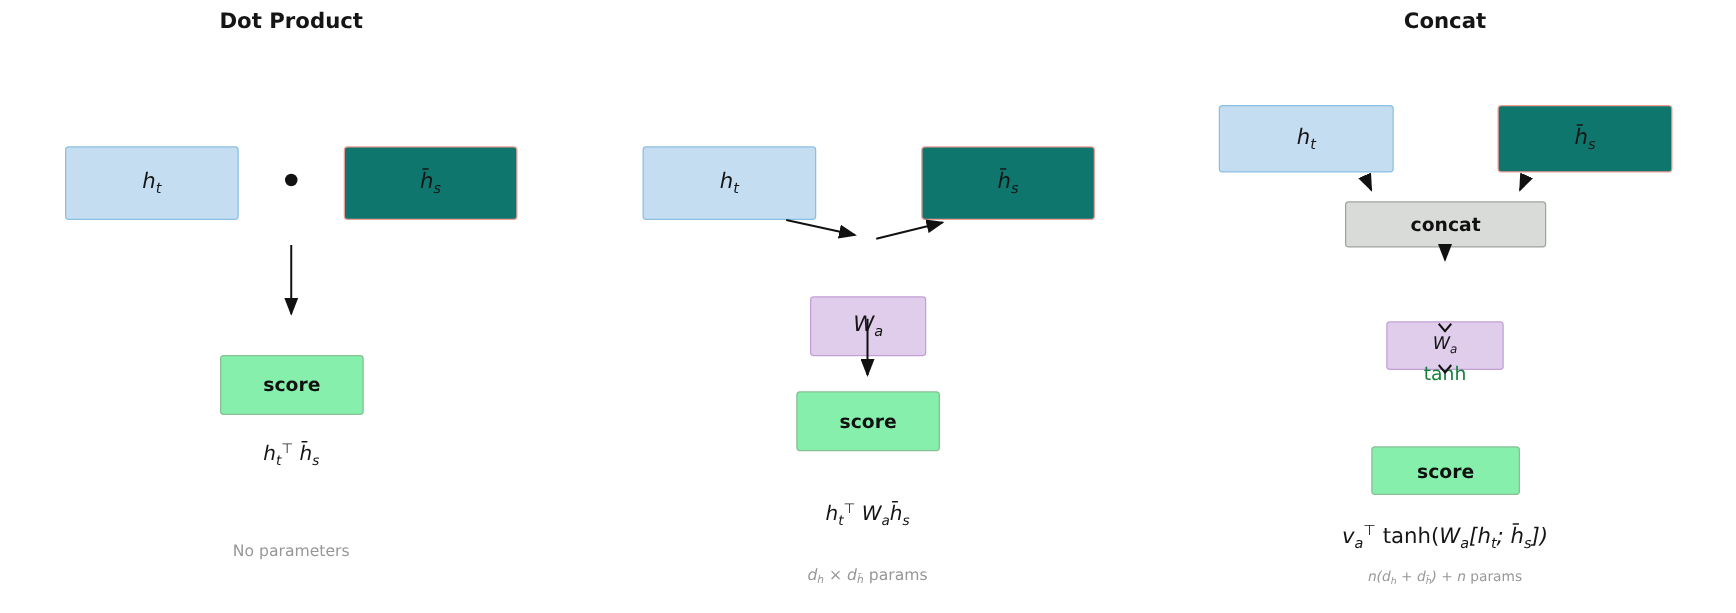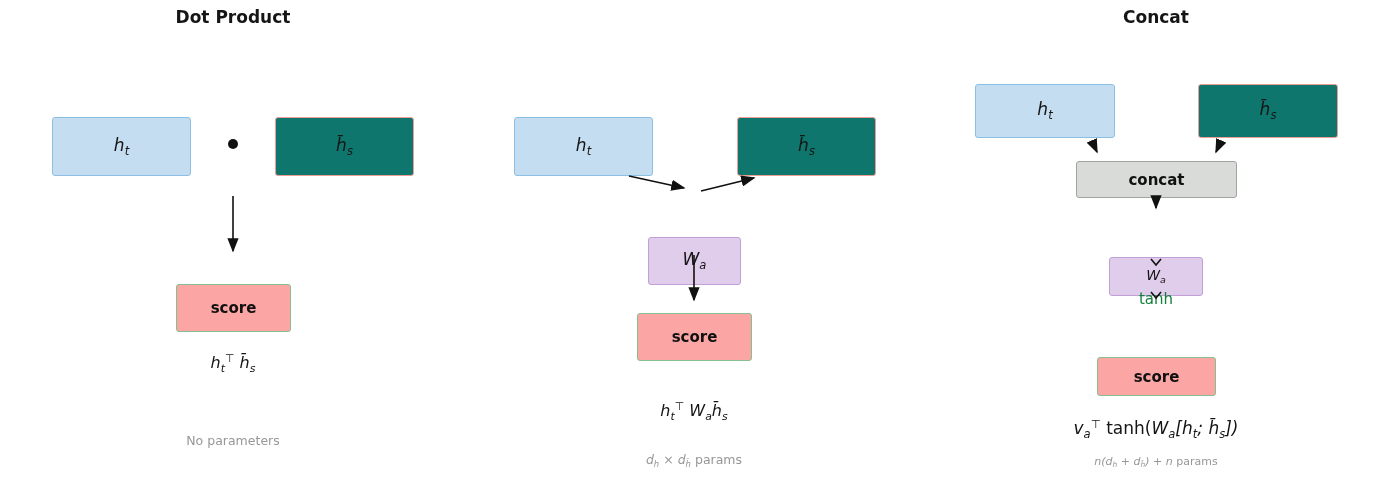--- a/index.html
+++ b/index.html
@@ -21,21 +21,21 @@
   }
   .box{
     position:absolute;
     display:flex;align-items:center;justify-content:center;
     border-radius:3px;
     box-sizing:border-box;
     border:1.5px solid;
   }
   .box.blue  {background:#c5ddf1;border-color:#8bbfe3;}
   .box.red   {background:#0f766e;border-color:#ee9d94;}
-  .box.green {background:#fca5a5;border-color:#86bf92;}
+  .box.green {background:#86efac;border-color:#86bf92;}
   .box.purple{background:#e0cdeb;border-color:#c2a0d6;margin-top:38px;}
   .box.gray  {background:#d8dbd8;border-color:#9fa49f;}
   .math{font-style:italic;font-size:17px;color:#151515;white-space:nowrap;}
   .seg-sub{font-size:68%;font-style:inherit;vertical-align:-0.35em;}
   .seg-sup{font-size:68%;font-style:inherit;vertical-align:0.55em;}
   .seg-up{font-style:normal;}
   .boldlabel{font-weight:bold;font-size:15px;font-style:normal;color:#111;}
   .formula{
     position:absolute;transform:translateX(-50%);
     font-size:16px;text-align:center;

